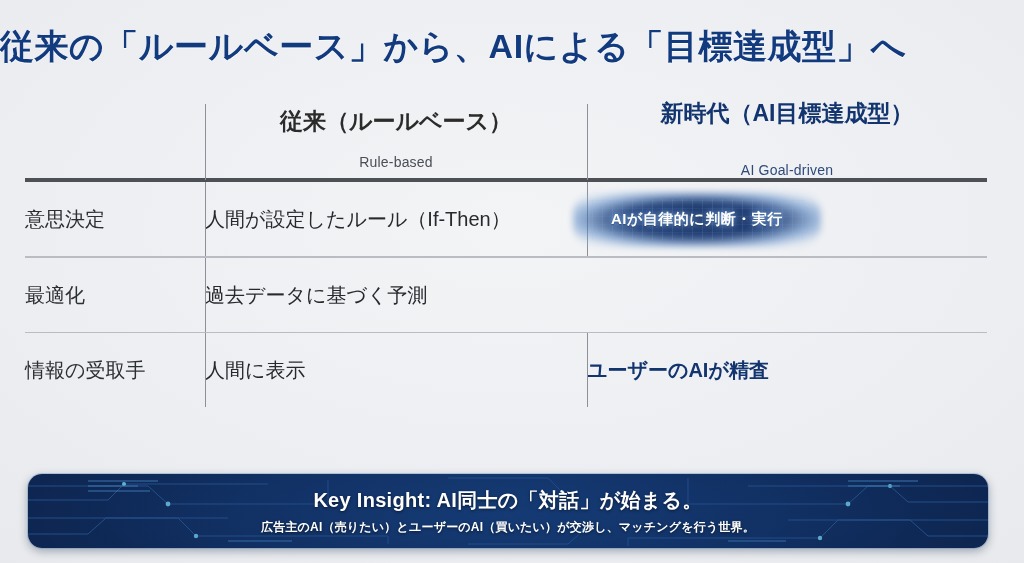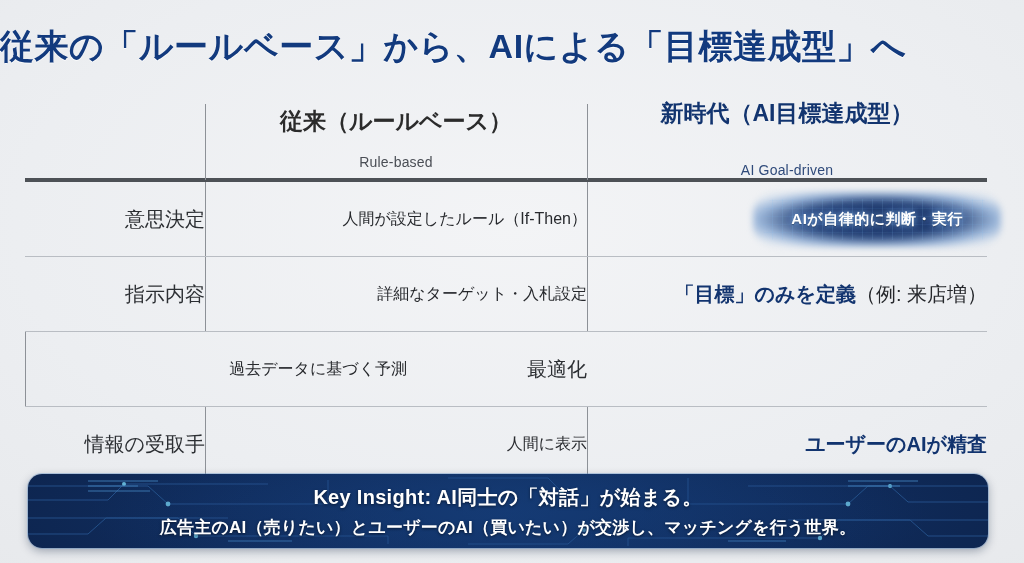--- a/index.html
+++ b/index.html
@@ -48,21 +48,21 @@
   }
   .row {
     display: flex;
     align-items: stretch;
     position: relative;
   }
   .cell {
     box-sizing: border-box;
     display: flex;
     align-items: center;
-    justify-content: flex-end;
+    justify-content: flex-start;
     text-align: center;
     position: relative;
   }
   .c-label  { width: 180px; }
   .c-old    { width: 382px; }
   .c-new    { width: 400px; flex: 1 1 auto; gap: 16px; }
 
   
   .c-old::before,
   .c-new::before {
@@ -111,21 +111,21 @@
     background: #b9bdc3;
     width: 962px;
   }
   .lbl {
     font-size: 20px;
     color: #2c2f33;
     font-weight: normal;
     white-space: nowrap;
   }
   .old-txt {
-    font-size: 16px;
+    font-size: 20px;
     color: #27292d;
     white-space: nowrap;
   }
   .new-txt {
     font-size: 20px;
     font-weight: bold;
     color: #12346f;
     white-space: nowrap;
   }
   .new-txt .plain {
@@ -224,21 +224,21 @@
   }
   .banner-line {
     position: relative;
     z-index: 3;
     color: #ffffff;
     font-weight: bold;
     white-space: nowrap;
     text-shadow: 0 1px 3px rgba(0,0,0,0.55);
   }
   .banner-line.l1 { font-size: 20px; margin-bottom: 5px; letter-spacing: 0.3px; }
-  .banner-line.l2 { font-size: 17px; letter-spacing: 0.2px; }
+  .banner-line.l2 { font-size: 12px; letter-spacing: 0.2px; }
 </style>
 </head>
 <body>
 
 <div class="slide">
 
   <div class="title">従来の「ルールベース」から、AIによる「目標達成型」へ</div>
 
   <div class="table">
 
@@ -264,39 +264,28 @@
         <span class="old-txt">人間が設定したルール（If-Then）</span>
       </div>
       <div class="cell c-new">
         <span class="glow-wrap">
           <span class="glow-text">AIが自律的に判断・実行</span>
         </span>
       </div>
     </div>
     <div class="row-sep"></div>
 
+    <div class="row-sep"></div>
+
     <div class="row row-data">
       <div class="cell c-label">
-        <span class="lbl">指示内容</span>
-      </div>
-      <div class="cell c-old">
-        <span class="old-txt">詳細なターゲット・入札設定</span>
-      </div>
-      <div class="cell c-new">
-        <span class="new-txt"><span>「目標」のみを定義</span><span class="plain">（例: 来店増）</span></span>
-      </div>
-    </div>
-    <div class="row-sep"></div>
-
-    <div class="row row-data">
+        <span class="lbl">最適化</span>
+      </div>
       <div class="cell c-old">
         <span class="old-txt">過去データに基づく予測</span>
-      </div>
-      <div class="cell c-label">
-        <span class="lbl">最適化</span>
       </div>
     </div>
     <div class="row-sep"></div>
 
     <div class="row row-data">
       <div class="cell c-label">
         <span class="lbl">情報の受取手</span>
       </div>
       <div class="cell c-old">
         <span class="old-txt">人間に表示</span>

